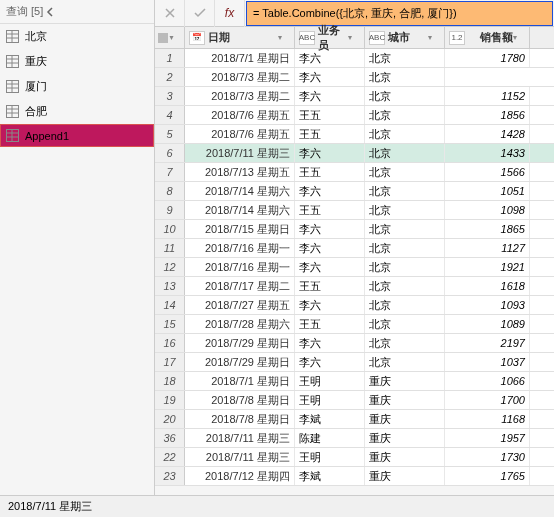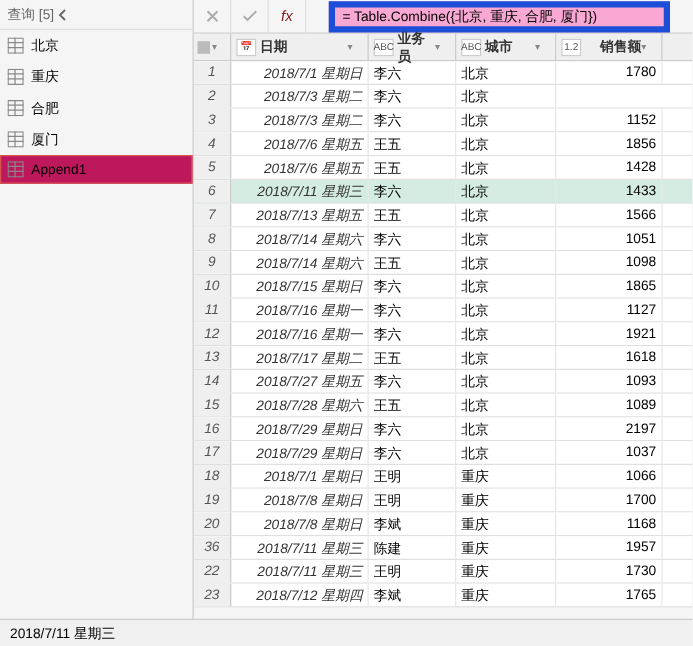--- a/index.html
+++ b/index.html
@@ -8,37 +8,37 @@
 .sidebar{width:155px;background:#f5f5f5;border-right:1px solid #ccc;flex-shrink:0}
 .sb-header{display:flex;align-items:center;padding:4px 6px;font-size:10px;color:#666;border-bottom:1px solid #ddd}
 .chev{width:14px;height:14px;display:inline-block}
 .sb-item{display:flex;align-items:center;padding:5px 6px;gap:6px;cursor:pointer}
 .sb-item.sel{background:#be185d;border:1px solid #d9534f;padding:4px 5px}
 .tbl-icon{width:13px;height:13px;display:inline-block}
 .content{flex:1;display:flex;flex-direction:column;overflow:hidden}
 .fbar{display:flex;align-items:center;border-bottom:1px solid #ccc;height:27px;background:#f5f5f5}
 .fbtn{width:30px;height:27px;display:flex;align-items:center;justify-content:center;border-right:1px solid #e0e0e0;color:#999}
 .fx{font-style:italic;font-size:12px;color:#7f1d1d}
-.finput{flex:1;padding:0 6px;background:#f9a8d4;height:25px;display:flex;align-items:center;border:5px solid #1d4ed8;margin:18px;font-size:11px}
+.finput{flex:1;padding:0 6px;background:#fdba74;height:25px;display:flex;align-items:center;border:1px solid #1d4ed8;margin:1px;font-size:11px}
 .hdr{display:flex;background:#efefef;border-bottom:1px solid #ccc;height:22px}
 .rnhdr{width:30px;border-right:1px solid #ccc;display:flex;align-items:center;justify-content:center}
 .col{border-right:1px solid #ccc;display:flex;align-items:center;padding:0 4px;position:relative}
 .col-d{width:110px}.col-s{width:70px}.col-c{width:80px}.col-a{width:85px}
 .typ{width:16px;height:14px;display:inline-flex;align-items:center;justify-content:center;font-size:8px;color:#555;border:1px solid #ccc;background:#fff;margin-right:3px}
 .cname{font-weight:bold;color:#333;flex:1}
 .cname.r{text-align:right}
 .dd{width:12px;font-size:8px;color:#888}
 .rows{overflow-y:auto;flex:1}
 .row{display:flex;height:19px;border-bottom:1px solid #e0e0e0;background:#fff}
 .row.sel{background:#d4ece2}
 .rn{width:30px;border-right:1px solid #ccc;background:#efefef;display:flex;align-items:center;justify-content:center;font-style:italic;color:#555}
 .cell{border-right:1px solid #e8e8e8;padding:0 4px;display:flex;align-items:center;overflow:hidden}
-.cell.d{width:110px;font-style:italic;justify-content:flex-end;color:#333}
+.cell.d{width:110px;justify-content:flex-end;color:#333}
 .cell.s{width:70px}.cell.c{width:80px}
-.cell.a{width:85px;justify-content:flex-end;}
+.cell.a{width:85px;justify-content:flex-end;font-style:italic}
 .status{position:absolute;bottom:0;left:0;right:0;height:22px;background:#f0f0f0;border-top:1px solid #ccc;padding:3px 8px;font-size:11px}
 .sq{width:10px;height:10px;display:inline-block;background:#bbb;margin-right:2px}
 </style>
 </head>
 <body>
 
 <div class="main">
   <div class="sidebar">
     <div class="sb-header">
       <span>查询 [5]</span>
@@ -67,30 +67,30 @@
             </svg></span>
           <span>重庆</span>
         </div>
         <div class="sb-item">
           <span class="tbl-icon"><svg width="13" height="13">
               <rect x="0.5" y="0.5" width="12" height="12" fill="none" stroke="#888"></rect>
               <line x1="0" y1="4" x2="13" y2="4" stroke="#888"></line>
               <line x1="0" y1="8" x2="13" y2="8" stroke="#888"></line>
               <line x1="6" y1="0" x2="6" y2="13" stroke="#888"></line>
             </svg></span>
+          <span>厦门</span>
+        </div>
+        <div class="sb-item">
+          <span class="tbl-icon"><svg width="13" height="13">
+              <rect x="0.5" y="0.5" width="12" height="12" fill="none" stroke="#888"></rect>
+              <line x1="0" y1="4" x2="13" y2="4" stroke="#888"></line>
+              <line x1="0" y1="8" x2="13" y2="8" stroke="#888"></line>
+              <line x1="6" y1="0" x2="6" y2="13" stroke="#888"></line>
+            </svg></span>
           <span>合肥</span>
-        </div>
-        <div class="sb-item">
-          <span class="tbl-icon"><svg width="13" height="13">
-              <rect x="0.5" y="0.5" width="12" height="12" fill="none" stroke="#888"></rect>
-              <line x1="0" y1="4" x2="13" y2="4" stroke="#888"></line>
-              <line x1="0" y1="8" x2="13" y2="8" stroke="#888"></line>
-              <line x1="6" y1="0" x2="6" y2="13" stroke="#888"></line>
-            </svg></span>
-          <span>厦门</span>
         </div>
         <div class="sb-item sel">
           <span class="tbl-icon"><svg width="13" height="13">
               <rect x="0.5" y="0.5" width="12" height="12" fill="none" stroke="#888"></rect>
               <line x1="0" y1="4" x2="13" y2="4" stroke="#888"></line>
               <line x1="0" y1="8" x2="13" y2="8" stroke="#888"></line>
               <line x1="6" y1="0" x2="6" y2="13" stroke="#888"></line>
             </svg></span>
           <span>Append1</span>
         </div>

